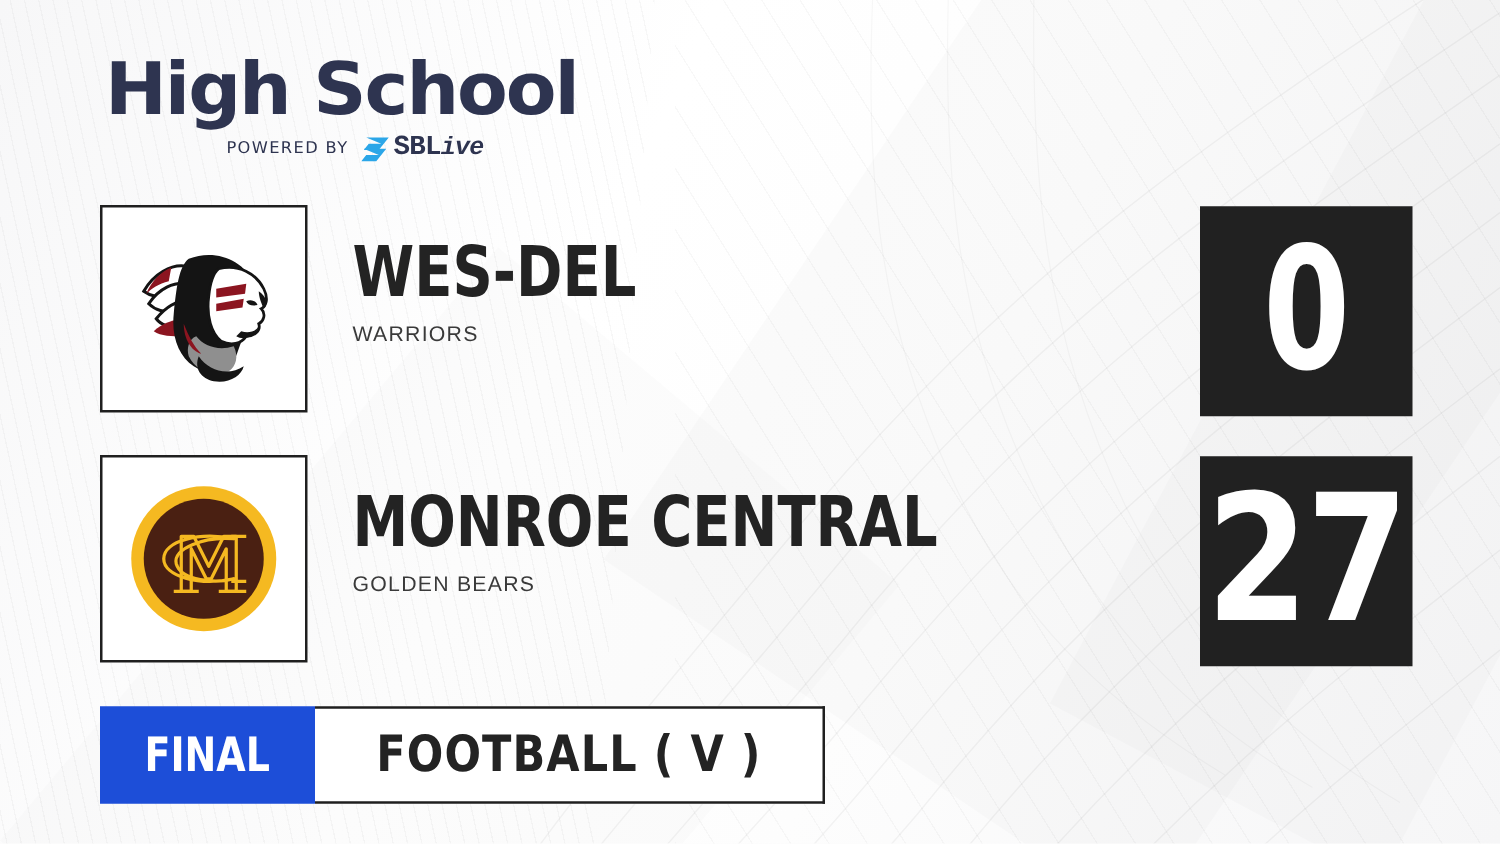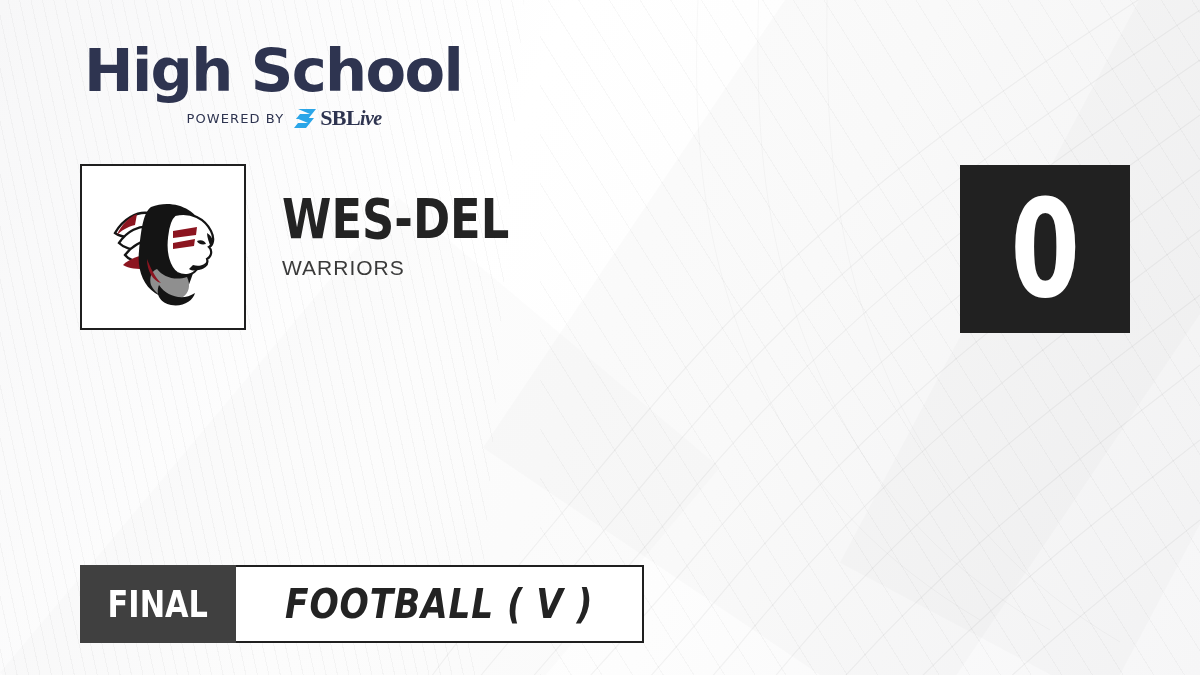--- a/index.html
+++ b/index.html
@@ -144,21 +144,21 @@
     align-items: center;
     margin-left: 10px;
   }
   .sblive-bolt { display: block; }
   .sblive-text {
     font-size: 22px;
     font-weight: 700;
     color: #2e3450;
     letter-spacing: -0.6px;
     line-height: 22px;
-    font-family: Liberation Serif, serif;
+    font-family: Liberation Mono, monospace;
     margin-left: 2px;
   }
   .sblive-text i {
     font-style: italic;
     font-size: 20px;
   }
 
   
   .team-row {
     position: absolute;
@@ -196,21 +196,21 @@
     line-height: 58px;
     font-weight: 700;
     color: #232323;
     letter-spacing: 0px;
     white-space: nowrap;
     transform: scaleX(.80);
     transform-origin: left center;
   }
   .team-mascot {
     margin-top: 9px;
-    font-size: 21px;
+    font-size: 17px;
     line-height: 22px;
     font-weight: 400;
     letter-spacing: 1.0px;
     color: #3a3a3a;
     white-space: nowrap;
   }
 
   .score-box {
     position: absolute;
     right: -10px;
@@ -238,23 +238,23 @@
   
   .status-bar {
     position: absolute;
     left: 80px;
     top: 565px;
     height: 78px;
     display: flex;
     align-items: stretch;
   }
   .status-state {
-    background: #404040;
+    background: #1d4ed8;
     color: #ffffff;
-    width: 156px;
+    width: 172px;
     display: flex;
     align-items: center;
     justify-content: center;
     font-family: "DejaVu Sans", sans-serif;
     font-weight: 700;
     font-size: 38px;
     letter-spacing: 0px;
   }
   .status-state span { transform: scaleX(.80); display: inline-block; }
   .status-sport {
@@ -264,21 +264,20 @@
     box-sizing: border-box;
     padding: 0 24px 0 24px;
     display: flex;
     align-items: center;
     color: #232323;
     font-family: "DejaVu Sans", sans-serif;
     font-weight: 700;
     font-size: 40px;
     letter-spacing: 1px;
     white-space: nowrap;
-    font-style: italic;
   }
   .status-sport span { transform: scaleX(.86); display: inline-block; }
 </style>
 </head>
 <body>
 
 <div class="stage">
 
   <div class="bg-layer bg-base"></div>
   <div class="bg-layer bg-hatch-left"></div>
@@ -356,20 +355,45 @@
     </div>
     <div class="team-text">
       <div class="team-name">WES-DEL</div>
       <div class="team-mascot">WARRIORS</div>
     </div>
     <div class="score-box">
       <div class="score-val">0</div>
     </div>
   </div>
 
+  <div class="team-row row2">
+    <div class="logo-box">
+      <svg width="124" height="124" viewBox="0 0 124 124">
+        <circle cx="62" cy="62" r="58" fill="#F5B921"></circle>
+        <circle cx="62" cy="62" r="48" fill="#4A2012"></circle>
+        <g fill="none" stroke="#F5B921" stroke-width="2.6" stroke-linejoin="round">
+
+          <path d="M86 46 C58 40, 30 48, 30 62 C30 76, 58 84, 86 78 C72 82, 44 80, 40 66 C37 54, 62 44, 86 46 Z"></path>
+
+          <path d="M44 88 L44 44 L54 44 L66 68 L78 44 L88 44 L88 88 L80 88 L80 54 L68 78 L64 78 L52 54 L52 88 Z"></path>
+
+          <path d="M38 88 L58 88 M74 88 L96 88 M38 44 L38 44"></path>
+
+          <path d="M84 44 L96 44 M84 80 L96 80"></path>
+        </g>
+      </svg>
+    </div>
+    <div class="team-text">
+      <div class="team-name">MONROE CENTRAL</div>
+      <div class="team-mascot">GOLDEN BEARS</div>
+    </div>
+    <div class="score-box">
+      <div class="score-val wide">27</div>
+    </div>
+  </div>
 
   <div class="status-bar">
     <div class="status-state">
       <span>FINAL</span>
     </div>
     <div class="status-sport">
       <span>FOOTBALL ( V )</span>
     </div>
   </div>
 

